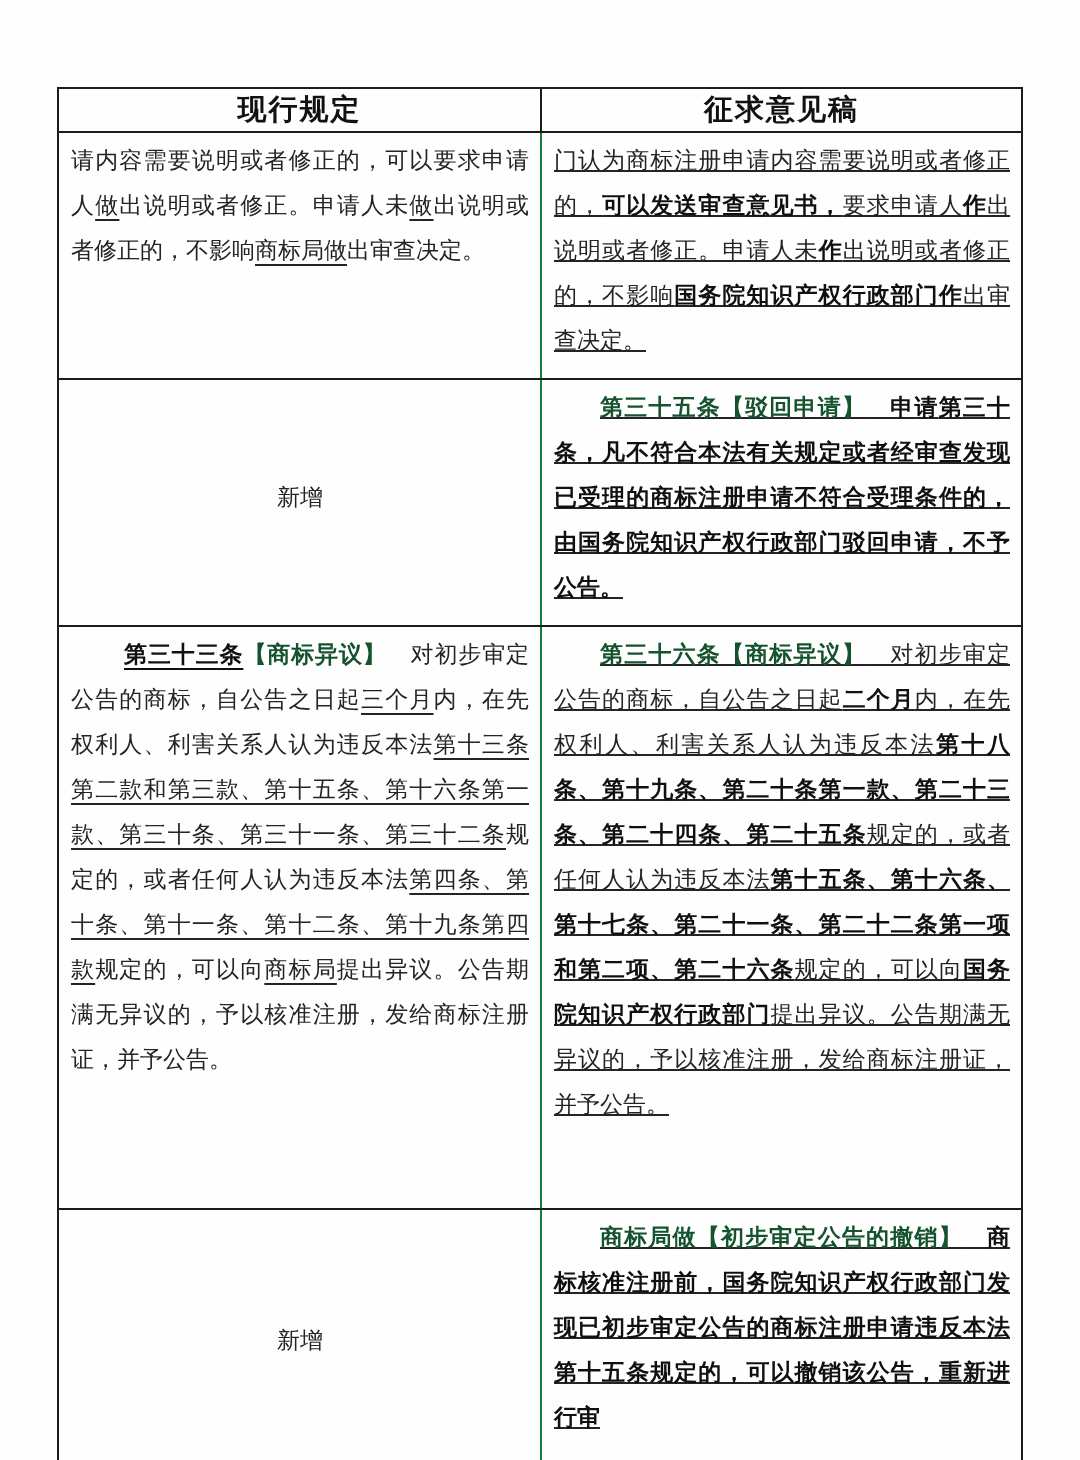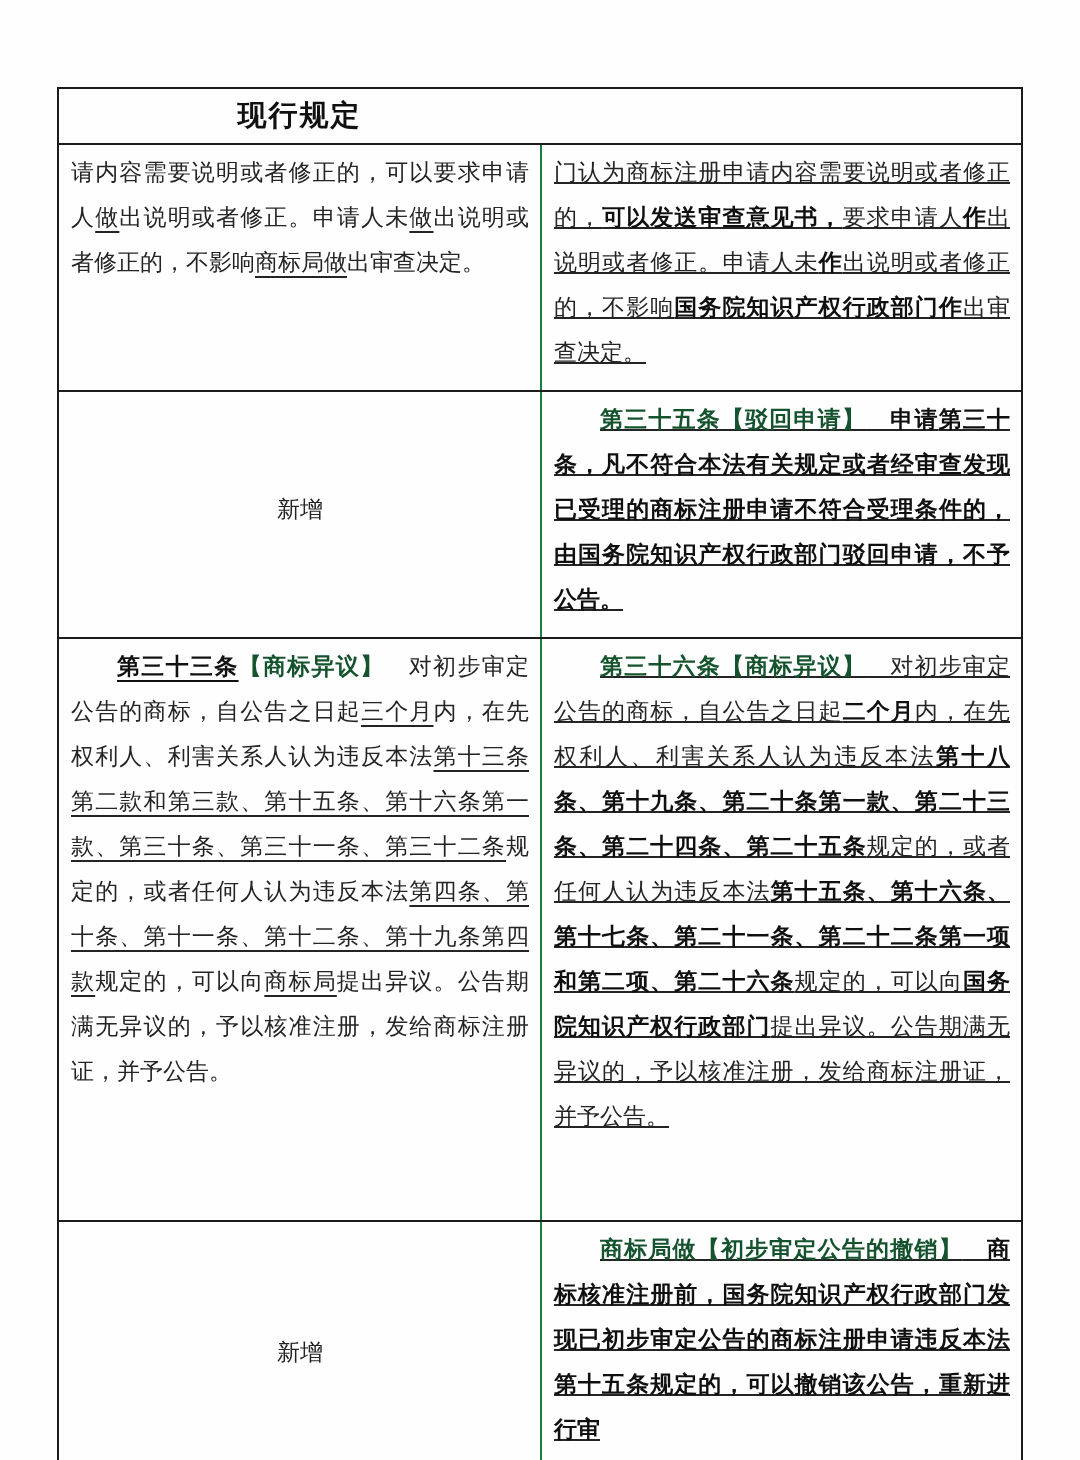--- a/index.html
+++ b/index.html
@@ -16,21 +16,21 @@
     position:absolute;left:57px;top:87px;width:966px;
     border:2px solid #1c1c1c;
     box-sizing:border-box;
     background:#fefefe;
   }
   .thead{
     display:grid;grid-template-columns:1fr 1fr;
     border-bottom:2px solid #1c1c1c;
   }
   .thcell{
-    height:54px;display:flex;align-items:center;justify-content:center;
+    height:42px;display:flex;align-items:center;justify-content:center;
     font-weight:700;font-size:29px;letter-spacing:2px;
     font-family:"Liberation Serif", serif;color:#111;
   }
   .thcell.right{border-left:2px solid #1c1c1c;}
   .trow{display:grid;grid-template-columns:1fr 1fr;}
   .trow + .trow{border-top:2px solid #1c1c1c;}
   .trow:nth-of-type(1){min-height:205px;}
   .trow:nth-of-type(2){min-height:220px;}
   .trow:nth-of-type(3){min-height:581px;}
   .trow:nth-of-type(4){min-height:271px;}
@@ -52,37 +52,38 @@
   .r-n{font-family:"Liberation Serif", serif;}
   .r-u{
     font-family:"Liberation Serif", serif;
     text-decoration:underline;
     text-decoration-thickness:2px;text-underline-offset:6px;
   }
   .r-b{font-family:"Liberation Sans", sans-serif;font-weight:700;color:#101010;}
   .r-h{font-family:"Liberation Serif", serif;font-weight:700;color:#14532d;}
   .r-hu{
     font-family:"Liberation Serif", serif;font-weight:700;color:#101010;
-    text-decoration:underline;text-decoration-thickness:2px;text-underline-offset:6px;
+    text-decoration:underline;text-decoration-thickness:2px;text-underline-offset:6px;margin-left:7px;
   }
   
   .pageno{
     position:absolute;left:0;right:0;top:1418px;
     text-align:center;font-size:28px;color:#3a3a3a;
     font-family:"Liberation Serif", serif;letter-spacing:6px;
   }
 </style>
 </head>
 <body>
 
 <div class="page">
 
   <div class="ctable">
     <div class="thead">
       <div class="thcell left">现行规定</div>
+      <div class="thcell right">征求意见稿</div>
     </div>
     <div id="rows-container">
         <div class="trow">
           <div class="tcell left">
             <p class="para"><span class="r-n">请内容需要说明或者修正的，可以要求申请人</span><span class="r-u">做</span><span class="r-n">出说明或者修正。申请人未</span><span class="r-u">做</span><span class="r-n">出说明或者修正的，不影响</span><span class="r-u">商标局做</span><span class="r-n">出审查决定。</span></p>
           </div>
           <div class="tcell right">
             <p class="para"><span class="r-n">门认为商标注册申请内容需要说明或者修正的，</span><span class="r-b">可以发送审查意见书，</span><span class="r-n">要求申请人</span><span class="r-b">作</span><span class="r-n">出说明或者修正。申请人未</span><span class="r-b">作</span><span class="r-n">出说明或者修正的，不影响</span><span class="r-b">国务院知识产权行政部门作</span><span class="r-n">出审查决定。</span></p>
           </div>
         </div>

